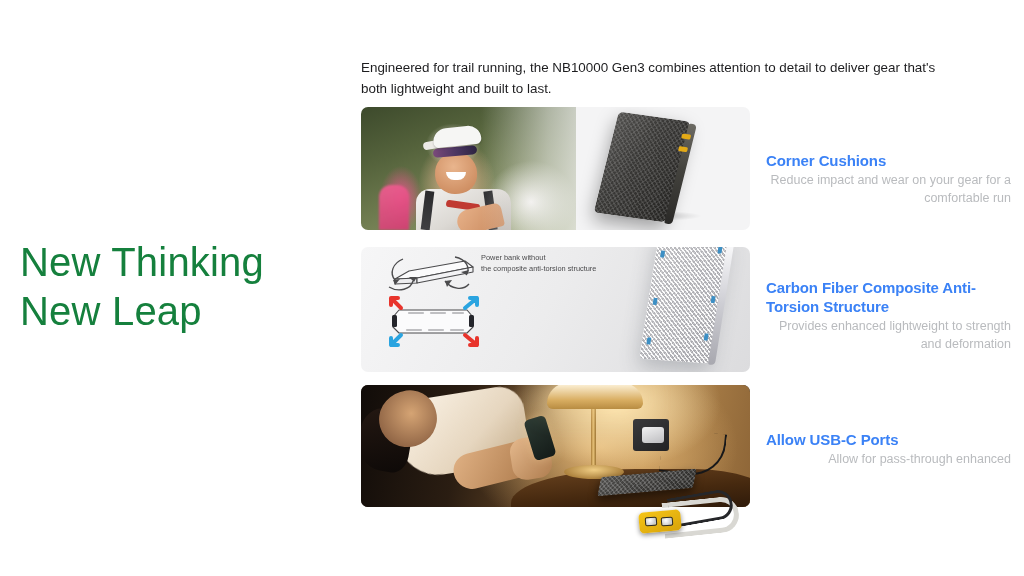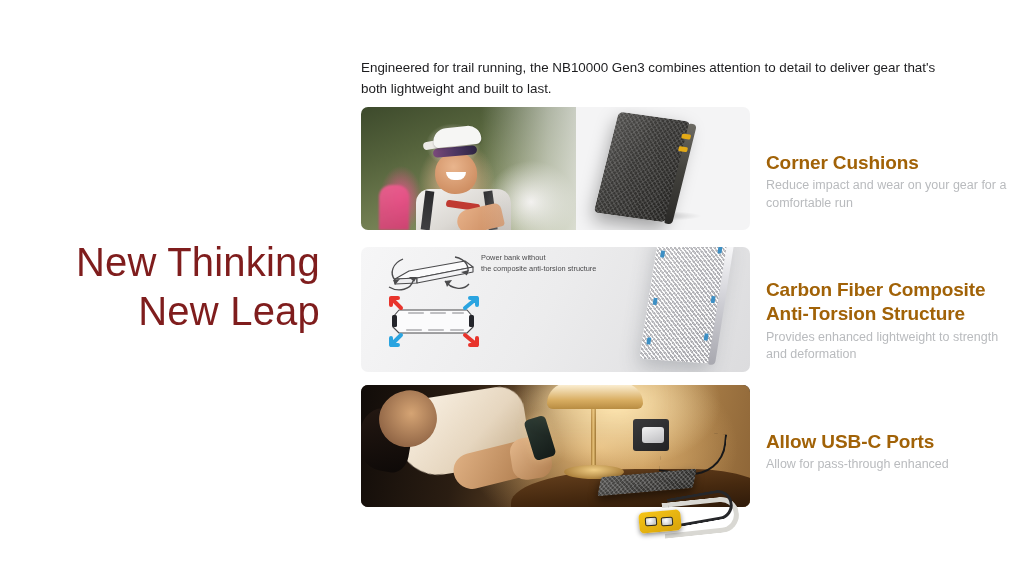--- a/index.html
+++ b/index.html
@@ -9,26 +9,26 @@
     font-family: "Liberation Sans", sans-serif;
     overflow: hidden;
   }
   .slide { position: relative; width: 1024px; height: 576px; background: #fff; }
 
   
   .hero-title {
     position: absolute;
     left: 20px; top: 238px;
     width: 300px;
-    text-align: right;
+    text-align: left;
     font-size: 40px;
     line-height: 1.22;
     font-weight: 300;
     letter-spacing: 0.2px;
-    color: #7f1d1d;
+    color: #15803d;
     white-space: pre-line;
   }
 
   
   .intro {
     position: absolute;
     left: 361px; top: 58px;
     width: 580px;
     font-size: 13.4px;
     line-height: 1.55;
@@ -279,24 +279,24 @@
   }
   .hl-lens1 { left: 10px; }
   .hl-lens2 { left: 26px; }
 
   
   .caption { position: absolute; left: 766px; width: 245px; }
   #caption-1 { top: 151px; }
   #caption-2 { top: 278px; }
   #caption-3 { top: 430px; }
   .cap-title {
-    font-size: 19px; font-weight: 700; color: #a16207;
+    font-size: 15px; font-weight: 700; color: #3b82f6;
     line-height: 1.28; margin-bottom: 2px; letter-spacing: -0.1px;
   }
-  .cap-sub { font-size: 12.5px; line-height: 1.42; color: #b9bbbe; }
+  .cap-sub { font-size: 12.5px; line-height: 1.42; color: #b9bbbe; text-align: right; }
 
   
   .dgm-svg { position: absolute; left: 0; top: 0; }
 </style>
 </head>
 <body>
 
 <div class="slide">
 
   <div class="hero-title">New Thinking

